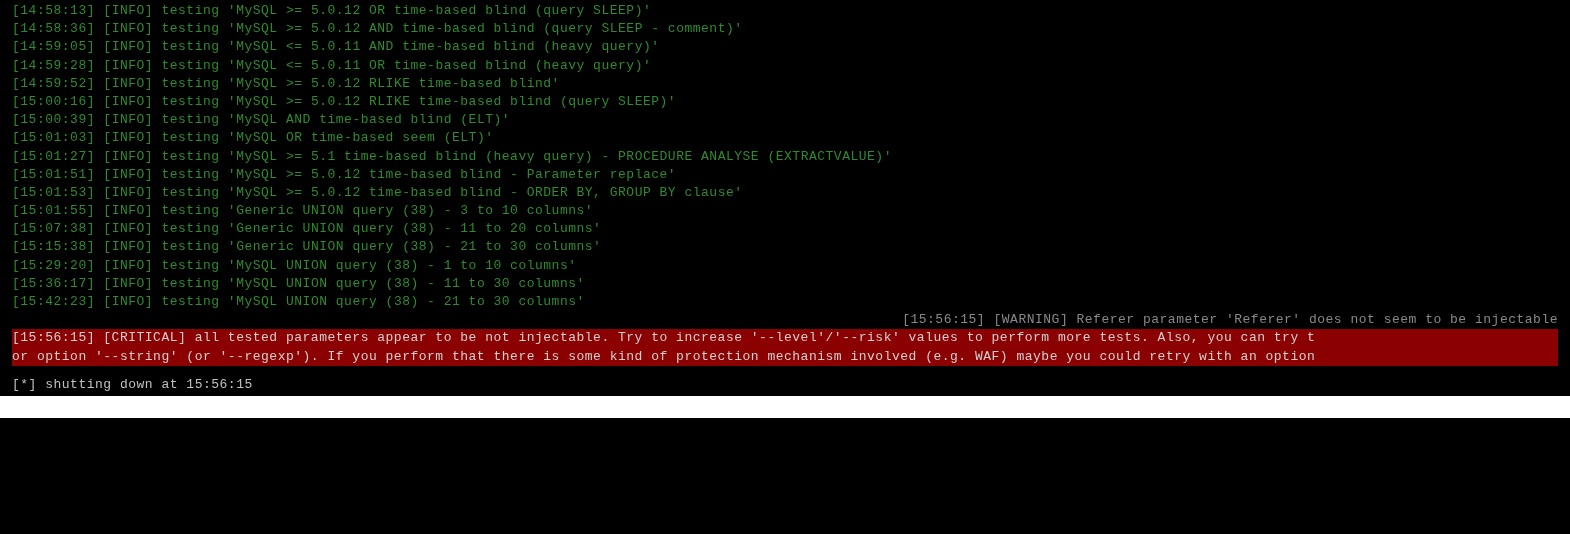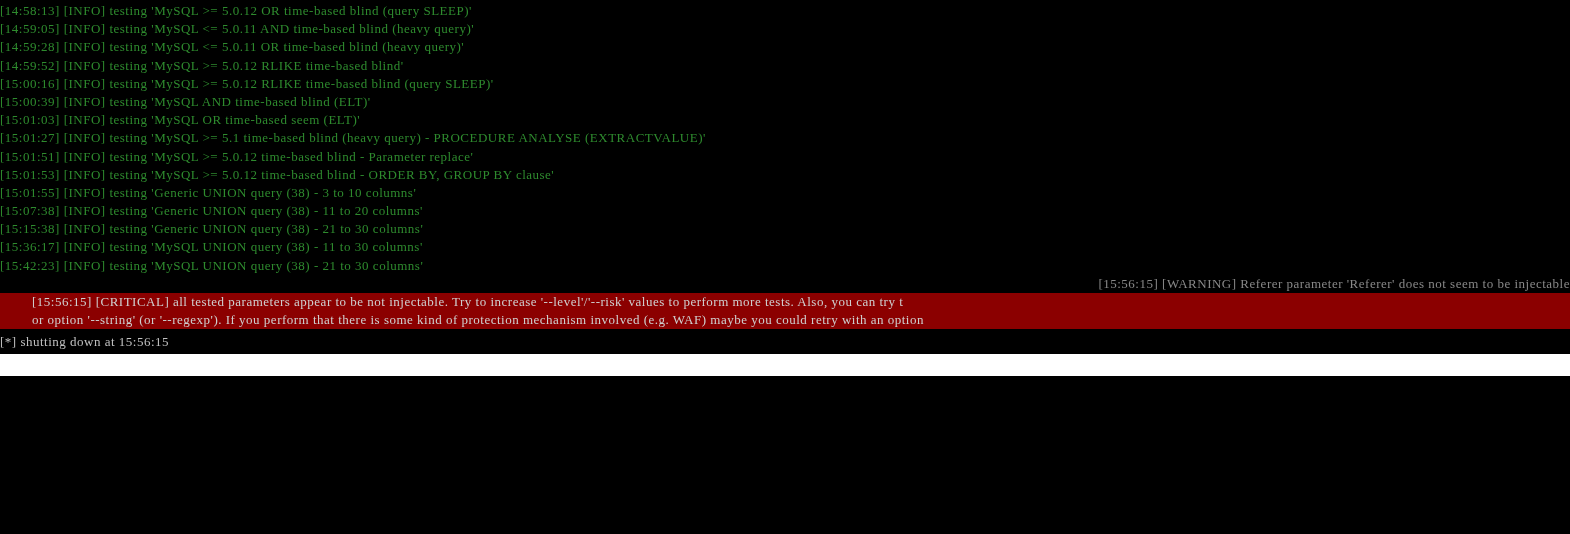--- a/index.html
+++ b/index.html
@@ -10,23 +10,22 @@
     body {
       background: #000000;
       font-family: "Courier New", monospace;
       font-size: 13px;
       line-height: 1.4;
       letter-spacing: 0.5px;
       overflow-x: hidden;
       width: 1570px;
     }
     .terminal {
-      padding: 2px 0;
+      padding: 2px 12px;
       white-space: nowrap;
-      font-family: Liberation Serif, serif;
     }
     .log-line {
       color: #2e8b2e;
     }
     .log-line.info .timestamp,
     .log-line.info .level,
     .log-line.info .msg {
       color: #2e8b2e;
     }
     .log-line.warning {
@@ -34,50 +33,51 @@
       text-align: right;
     }
     .log-line.critical {
       background: #8b0000;
       color: #d0d0d0;
       white-space: normal;
       padding: 0 0;
     }
     .log-line.critical .row {
       display: block;
-      margin-left: 32px;
     }
     .log-line.shutdown {
       color: #c0c0c0;
-      margin-top: 4px;
+      margin-top: 10px;
     }
     .bottom-white {
       background: #ffffff;
       height: 22px;
       width: 100%;
     }
   </style>
 </head>
 <body>
 
 <div class="terminal">
   <div id="lines-container">
       <div class="log-line info"><span class="timestamp">[14:58:13]</span> <span class="level">[INFO]</span> <span class="msg">testing 'MySQL &gt;= 5.0.12 OR time-based blind (query SLEEP)'</span></div>
+      <div class="log-line info"><span class="timestamp">[14:58:36]</span> <span class="level">[INFO]</span> <span class="msg">testing 'MySQL &gt;= 5.0.12 AND time-based blind (query SLEEP - comment)'</span></div>
       <div class="log-line info"><span class="timestamp">[14:59:05]</span> <span class="level">[INFO]</span> <span class="msg">testing 'MySQL &lt;= 5.0.11 AND time-based blind (heavy query)'</span></div>
       <div class="log-line info"><span class="timestamp">[14:59:28]</span> <span class="level">[INFO]</span> <span class="msg">testing 'MySQL &lt;= 5.0.11 OR time-based blind (heavy query)'</span></div>
       <div class="log-line info"><span class="timestamp">[14:59:52]</span> <span class="level">[INFO]</span> <span class="msg">testing 'MySQL &gt;= 5.0.12 RLIKE time-based blind'</span></div>
       <div class="log-line info"><span class="timestamp">[15:00:16]</span> <span class="level">[INFO]</span> <span class="msg">testing 'MySQL &gt;= 5.0.12 RLIKE time-based blind (query SLEEP)'</span></div>
       <div class="log-line info"><span class="timestamp">[15:00:39]</span> <span class="level">[INFO]</span> <span class="msg">testing 'MySQL AND time-based blind (ELT)'</span></div>
       <div class="log-line info"><span class="timestamp">[15:01:03]</span> <span class="level">[INFO]</span> <span class="msg">testing 'MySQL OR time-based seem (ELT)'</span></div>
       <div class="log-line info"><span class="timestamp">[15:01:27]</span> <span class="level">[INFO]</span> <span class="msg">testing 'MySQL &gt;= 5.1 time-based blind (heavy query) - PROCEDURE ANALYSE (EXTRACTVALUE)'</span></div>
       <div class="log-line info"><span class="timestamp">[15:01:51]</span> <span class="level">[INFO]</span> <span class="msg">testing 'MySQL &gt;= 5.0.12 time-based blind - Parameter replace'</span></div>
       <div class="log-line info"><span class="timestamp">[15:01:53]</span> <span class="level">[INFO]</span> <span class="msg">testing 'MySQL &gt;= 5.0.12 time-based blind - ORDER BY, GROUP BY clause'</span></div>
       <div class="log-line info"><span class="timestamp">[15:01:55]</span> <span class="level">[INFO]</span> <span class="msg">testing 'Generic UNION query (38) - 3 to 10 columns'</span></div>
       <div class="log-line info"><span class="timestamp">[15:07:38]</span> <span class="level">[INFO]</span> <span class="msg">testing 'Generic UNION query (38) - 11 to 20 columns'</span></div>
       <div class="log-line info"><span class="timestamp">[15:15:38]</span> <span class="level">[INFO]</span> <span class="msg">testing 'Generic UNION query (38) - 21 to 30 columns'</span></div>
+      <div class="log-line info"><span class="timestamp">[15:29:20]</span> <span class="level">[INFO]</span> <span class="msg">testing 'MySQL UNION query (38) - 1 to 10 columns'</span></div>
       <div class="log-line info"><span class="timestamp">[15:36:17]</span> <span class="level">[INFO]</span> <span class="msg">testing 'MySQL UNION query (38) - 11 to 30 columns'</span></div>
       <div class="log-line info"><span class="timestamp">[15:42:23]</span> <span class="level">[INFO]</span> <span class="msg">testing 'MySQL UNION query (38) - 21 to 30 columns'</span></div>
       <div class="log-line warning"><span class="timestamp">[15:56:15]</span> <span class="level">[WARNING]</span> <span class="msg">Referer parameter 'Referer' does not seem to be injectable</span></div>
     </div>
 
   <div class="log-line critical">
     <span class="row">[15:56:15] [CRITICAL] all tested parameters appear to be not injectable. Try to increase '--level'/'--risk' values to perform more tests. Also, you can try t</span>
     <span class="row">or option '--string' (or '--regexp'). If you perform that there is some kind of protection mechanism involved (e.g. WAF) maybe you could retry with an option</span>
   </div>
 

